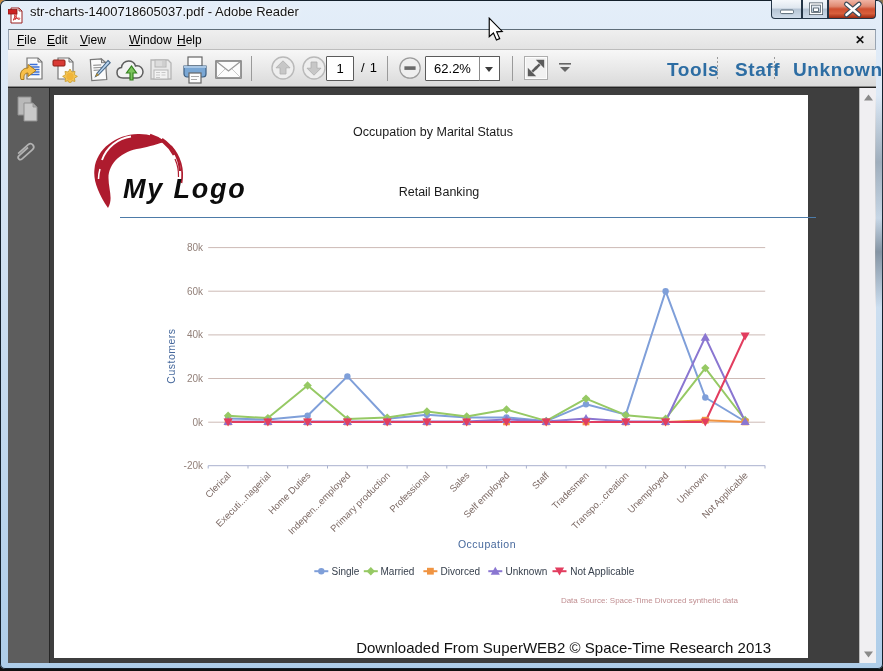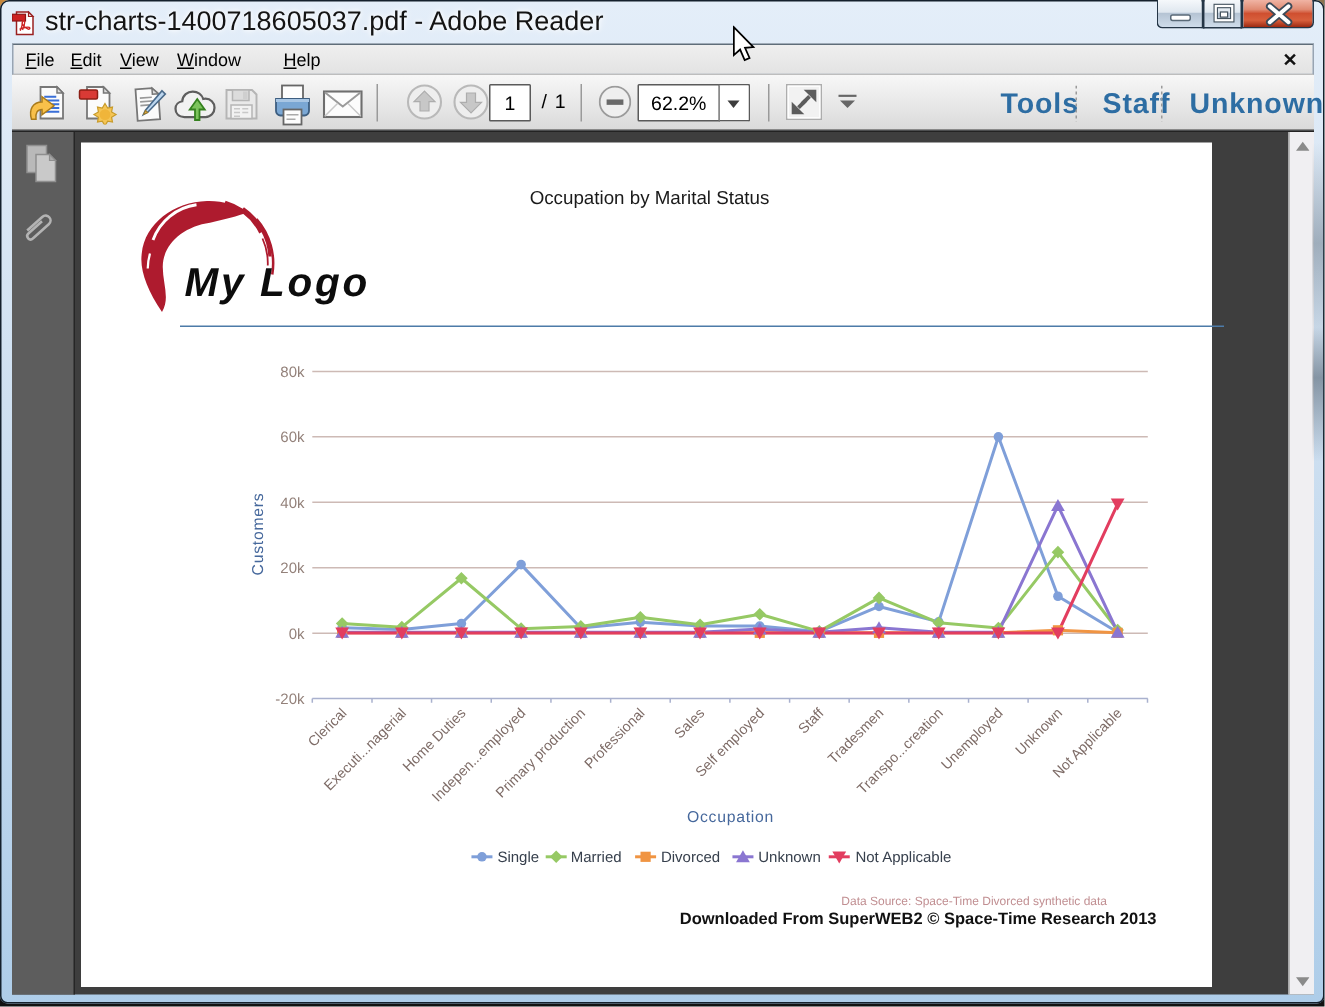--- a/index.html
+++ b/index.html
@@ -5,21 +5,21 @@
 html,body{margin:0;padding:0;}
 body{width:883px;height:671px;overflow:hidden;position:relative;background:#111;
      font-family:"Liberation Sans", sans-serif;}
 #corner-tl{position:absolute;left:0;top:0;width:10px;height:10px;background:#c8883c;}
 #corner-tr{position:absolute;right:0;top:0;width:10px;height:10px;background:#8d734e;}
 #win{position:absolute;left:0;top:0;width:883px;height:669px;border-radius:6px 6px 5px 5px;
      background:linear-gradient(180deg,#e4eef9 0%,#cfe0f1 40%,#aecde9 100%);
      box-shadow:0 0 0 1px #14202c inset;}
 
 #titlebar{position:absolute;left:0;top:0;width:883px;height:29px;}
-#title-text{position:absolute;left:30px;top:4px;font-size:18px;color:#141414;
+#title-text{position:absolute;left:30px;top:4px;font-size:13px;color:#141414;
   text-shadow:0 0 3px #fff,0 0 6px #fff;white-space:nowrap;}
 #pdficon{position:absolute;left:8px;top:7px;}
 
 #winbtns{position:absolute;left:771px;top:0;width:105px;height:19px;}
 .wbtn{position:absolute;top:0;height:19px;box-sizing:border-box;border:1px solid #243546;border-top:none;}
 #btn-min{left:0;width:31px;border-radius:0 0 0 4px;
   background:linear-gradient(180deg,#f5f8fb 0%,#dfe7ef 45%,#b5c4d4 50%,#cfdcea 100%);}
 #btn-max{left:31px;width:26px;
   background:linear-gradient(180deg,#f5f8fb 0%,#dfe7ef 45%,#b5c4d4 50%,#cfdcea 100%);}
 #btn-close{left:57px;width:48px;border-radius:0 0 4px 0;
@@ -53,21 +53,21 @@
 
 #docarea{position:absolute;left:8px;top:87px;width:868px;height:576px;background:#3e3e3e;overflow:hidden;border-top:1px solid #232323;box-sizing:border-box;}
 #sidebar{position:absolute;left:0;top:0;width:41px;height:576px;background:#5d5d5d;border-right:1px solid #262626;}
 #page{position:absolute;left:46px;top:7px;width:754px;height:563px;background:#fff;}
 #scrollbar{position:absolute;left:851px;top:0;width:17px;height:576px;background:#f0eff2;border-left:1px solid #bbb;}
 .sarrow{position:absolute;}
 
 #page .htitle{position:absolute;left:0;top:0;width:758px;text-align:center;font-size:12.5px;color:#1a1a1a;}
 #hline{position:absolute;left:66px;top:122px;width:696px;height:1px;background:#4d7ba8;}
 #src{position:absolute;right:70px;top:501px;font-size:8px;color:#c18f92;}
-#foot{position:absolute;right:37px;top:512px;font-size:11px;font-weight:bold;color:#111;}
+#foot{position:absolute;right:37px;top:544px;font-size:15px;font-weight:normal;color:#111;}
 #cursor{position:absolute;left:488px;top:17px;z-index:50;}
 </style>
 </head>
 <body>
 <div id="corner-tl"></div>
 <div id="corner-tr"></div>
 <div id="win"></div>
 <div style="position:absolute;left:875px;top:95px;width:8px;height:560px;z-index:5;
   background:linear-gradient(180deg,rgba(90,105,120,0) 0%,rgba(90,105,120,0.45) 12%,rgba(90,105,120,0.1) 22%,rgba(70,85,100,0.55) 28%,rgba(90,105,120,0) 38%,rgba(90,105,120,0) 100%);"></div>
 <div id="titlebar">
@@ -99,22 +99,22 @@
       </div>
   </div>
   <svg id="cursor" width="17" height="25" viewBox="0 0 14.5 21.5">
     <path d="M1,1 L1,17 L4.6,13.8 L7.2,19.8 L10,18.6 L7.4,12.8 L12.2,12.4 Z" fill="#fff" stroke="#000" stroke-width="1"></path>
   </svg>
 </div>
 <div id="menubar">
   <span class="mi" style="left:8px"><u>F</u>ile</span>
   <span class="mi" style="left:38px"><u>E</u>dit</span>
   <span class="mi" style="left:71px"><u>V</u>iew</span>
-  <span class="mi" style="left:109px"><u>W</u>indow</span>
-  <span class="mi" style="left:180px"><u>H</u>elp</span>
+  <span class="mi" style="left:120px"><u>W</u>indow</span>
+  <span class="mi" style="left:168px"><u>H</u>elp</span>
   <span id="menu-x">✕</span>
 </div>
 <div id="toolbar">
 
   <svg class="tbtn" style="left:11px;top:6px" width="26" height="27" viewBox="0 0 26 27">
     <path d="M8,2 L19,2 L23,6 L23,23 L8,23 Z" fill="#fbfbfb" stroke="#777" stroke-width="1.2"></path>
     <path d="M19,2 L19,6 L23,6 Z" fill="#ddd" stroke="#777" stroke-width="1"></path>
     <g stroke="#3a6fd8" stroke-width="1.4">
         <path d="M10.5,8.5 h8 M10.5,11 h10 M10.5,13.5 h10 M10.5,16 h10 M10.5,18.5 h10"></path>
       </g>
@@ -235,20 +235,21 @@
         <path d="M68,6 A 42,42 0 0 1 86,38" stroke-width="2.2"></path>
         <path d="M77,13 A 45,45 0 0 1 87.5,50" stroke-width="1.7"></path>
         <path d="M81,26 A 40,40 0 0 1 84.5,44" stroke-width="1.2"></path>
       </g>
       <g fill="none" stroke="#fff">
         <path d="M8,27 A 36,36 0 0 1 37,3.5" stroke-width="1.9"></path>
         <path d="M4.5,46 A 37,37 0 0 1 6,36" stroke-width="1.5"></path>
       </g>
       <text x="29" y="64.5" font-size="27" font-weight="bold" font-style="italic" fill="#0c0c0c" letter-spacing="1.8">My Logo</text>
     </svg>
+    <div class="htitle" style="top:90px;font-size:12.5px;left:6px">Retail Banking</div>
     <div id="hline"></div>
     <svg id="chart" width="799" height="563" viewBox="0 0 799 563" style="position:absolute;left:0;top:0">
     <line x1="154.2" y1="152.6" x2="711.2" y2="152.6" stroke="#cdbab5" stroke-width="1"></line>
     <line x1="154.2" y1="196.2" x2="711.2" y2="196.2" stroke="#cdbab5" stroke-width="1"></line>
     <line x1="154.2" y1="239.9" x2="711.2" y2="239.9" stroke="#cdbab5" stroke-width="1"></line>
     <line x1="154.2" y1="283.5" x2="711.2" y2="283.5" stroke="#cdbab5" stroke-width="1"></line>
     <line x1="154.2" y1="327.2" x2="711.2" y2="327.2" stroke="#cdbab5" stroke-width="1"></line>
     <line x1="154.2" y1="370.7" x2="711.2" y2="370.7" stroke="#a9b1ce" stroke-width="1"></line>
     <line x1="154.2" y1="370.7" x2="154.2" y2="373.5" stroke="#a9b1ce" stroke-width="1"></line>
     <line x1="194.0" y1="370.7" x2="194.0" y2="373.5" stroke="#a9b1ce" stroke-width="1"></line>

